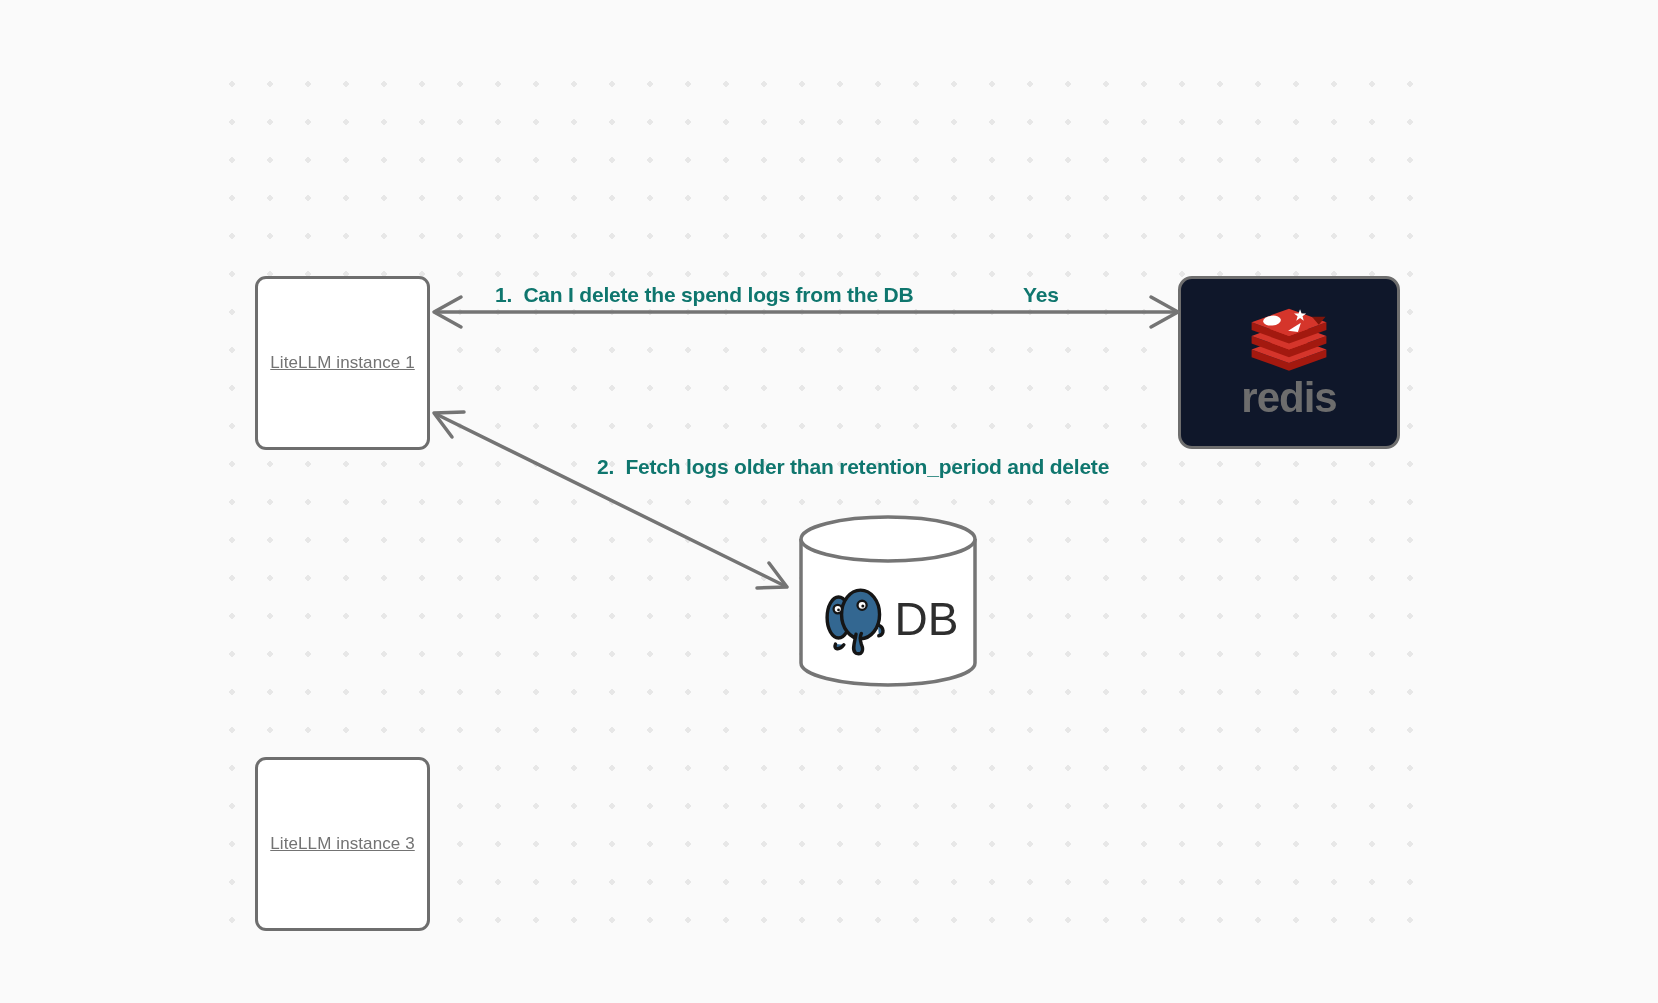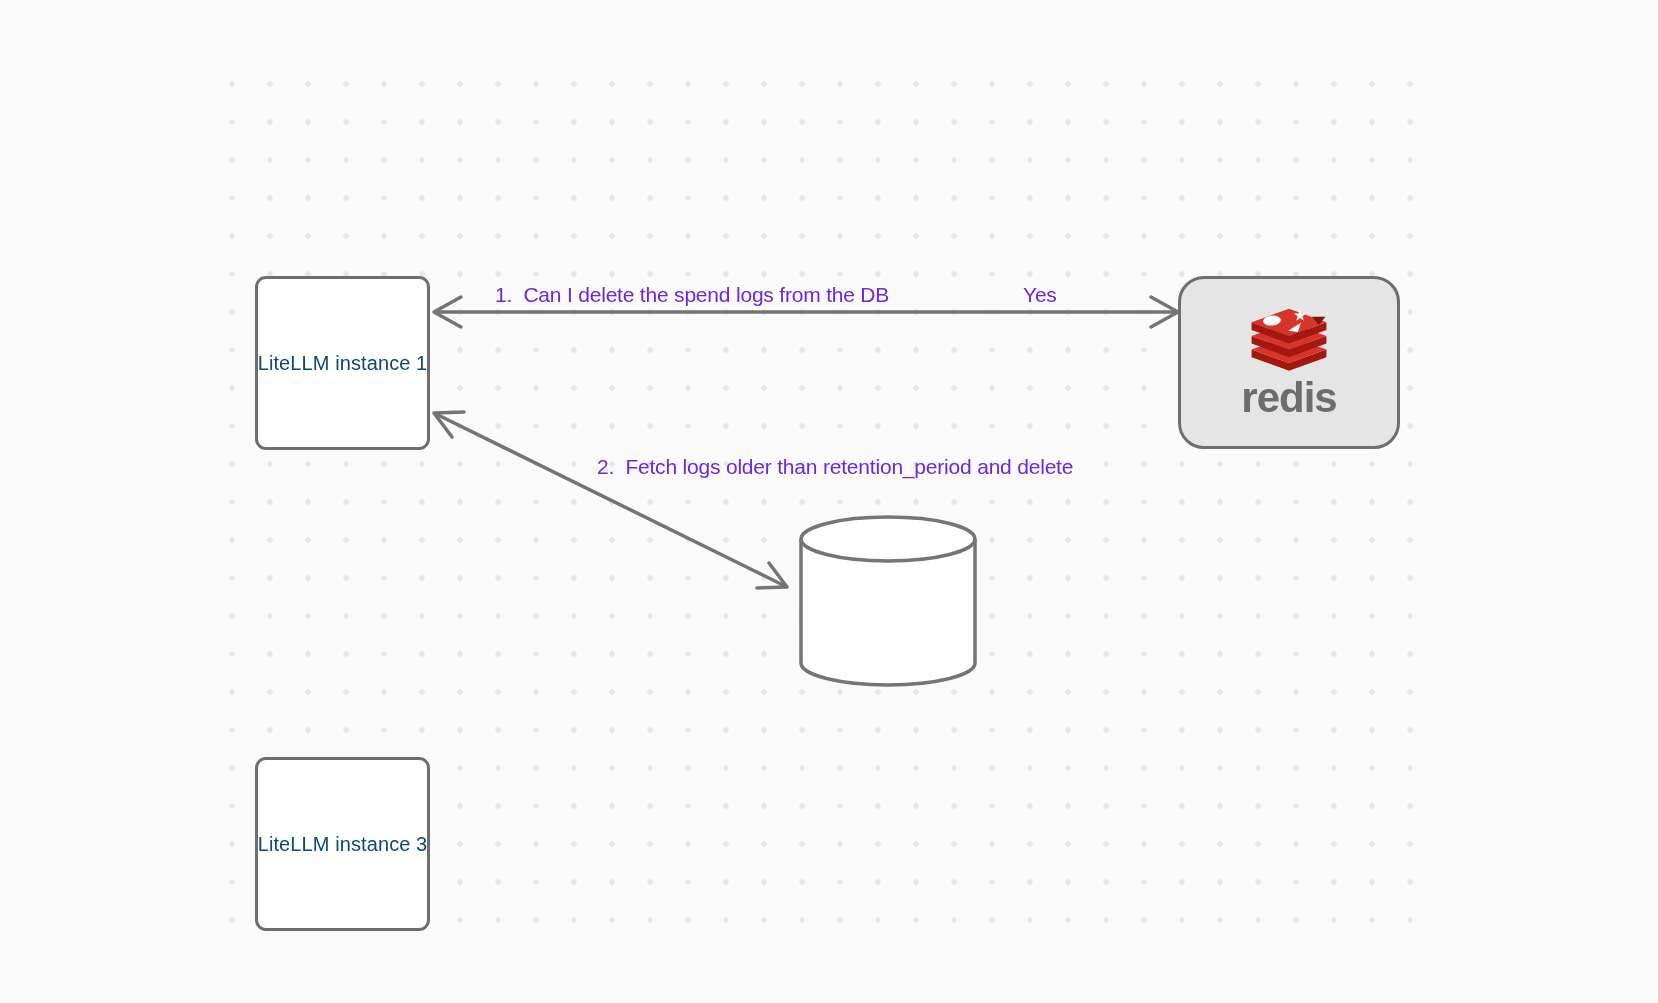--- a/index.html
+++ b/index.html
@@ -11,37 +11,37 @@
     position:absolute;left:213px;top:65px;width:1216px;height:874px;
     background-image:radial-gradient(circle,#e7e7e7 2.6px,rgba(0,0,0,0) 2.9px);
     background-size:38px 38px;
   }
   .node-box{
     position:absolute;width:175px;height:174px;box-sizing:border-box;
     background:#ffffff;border:3.5px solid #6e6e6e;border-radius:11px;
     display:flex;align-items:center;justify-content:center;
   }
   .node-box .node-label{
-    font-size:20px;color:#0c4a6e;letter-spacing:0.1px;white-space:nowrap;
+    font-size:17px;color:#737373;letter-spacing:0.1px;white-space:nowrap;text-decoration:underline;
   }
   .box1{left:255px;top:276px;}
   .box2{left:255px;top:514px;}
   .box3{left:255px;top:757px;}
   .redis-node{
     position:absolute;left:1178px;top:276px;width:222px;height:173px;box-sizing:border-box;
-    background:#e5e5e5;border:3.5px solid #6e6e6e;border-radius:26px;
+    background:#0f172a;border:3.5px solid #6e6e6e;border-radius:14px;
     display:flex;flex-direction:column;align-items:center;justify-content:center;
   }
   .redis-wordmark{
     font-size:42px;font-weight:bold;color:#6d6d6d;letter-spacing:-1px;
     line-height:1;margin-top:2px;
   }
   .arrow-layer{position:absolute;left:0;top:0;pointer-events:none;}
   .edge-label{
-    position:absolute;font-size:21px;font-weight:normal;color:#6d28d9;
+    position:absolute;font-size:21px;font-weight:bold;color:#0f766e;
     white-space:pre;letter-spacing:-0.2px;
   }
   .cylinder-wrap{position:absolute;left:799px;top:515px;width:178px;height:172px;}
   .cyl-content{
     position:absolute;left:799px;top:580px;width:178px;height:78px;
     display:flex;align-items:center;justify-content:center;
   }
   .db-label{font-size:46px;font-weight:500;color:#2e2e2e;line-height:1;margin-left:1px;}
 </style>
 </head>
@@ -75,20 +75,36 @@
       <polygon fill="#ffffff" points="49,28 64,18.5 60.5,29.5"></polygon>
       <polygon fill="#7e150b" points="77,11.5 93,11.5 85,21"></polygon>
     </svg>
     <div class="redis-wordmark">redis</div>
   </div>
 
   <svg class="cylinder-wrap" width="178" height="172" viewBox="0 0 178 172">
     <path d="M 2 24 L 2 148 A 87 22 0 0 0 176 148 L 176 24" fill="#ffffff" stroke="#757575" stroke-width="3.5"></path>
     <ellipse cx="89" cy="24" rx="87" ry="22" fill="#ffffff" stroke="#757575" stroke-width="3.5"></ellipse>
   </svg>
+  <div class="cyl-content">
+    <svg width="76" height="76" viewBox="0 0 100 100">
+      <g stroke="#151515" stroke-width="4.5" fill="#336791" stroke-linejoin="round" stroke-linecap="round">
+        <ellipse cx="27" cy="48" rx="15" ry="27"></ellipse>
+        <ellipse cx="56" cy="44" rx="25" ry="32"></ellipse>
+        <path d="M50,70 C48,82 44,92 50,95 C57,98 61,92 57,83 C55,77 55,73 57,69"></path>
+        <path d="M34,84 C28,92 20,90 23,83"></path>
+        <path d="M79,58 C87,60 88,71 80,72"></path>
+      </g>
+      <circle cx="26" cy="37" r="5.5" fill="#ffffff" stroke="#151515" stroke-width="3"></circle>
+      <circle cx="58" cy="32" r="6" fill="#ffffff" stroke="#151515" stroke-width="3"></circle>
+      <circle cx="27" cy="38" r="1.8" fill="#151515"></circle>
+      <circle cx="59" cy="33" r="2" fill="#151515"></circle>
+    </svg>
+    <span class="db-label">DB</span>
+  </div>
 
   <svg class="arrow-layer" width="1658" height="1003" viewBox="0 0 1658 1003">
     <g stroke="#747474" stroke-width="3.5" fill="none" stroke-linecap="round" stroke-linejoin="round">
       <g>
         <path d="M 436 312 L 1176 312"></path>
         <path d="M 461 297 L 434 312 L 461 327"></path>
         <path d="M 1151 297 L 1178 312 L 1151 327"></path>
       </g>
       <g>
         <path d="M 436 414 L 785 586"></path>

